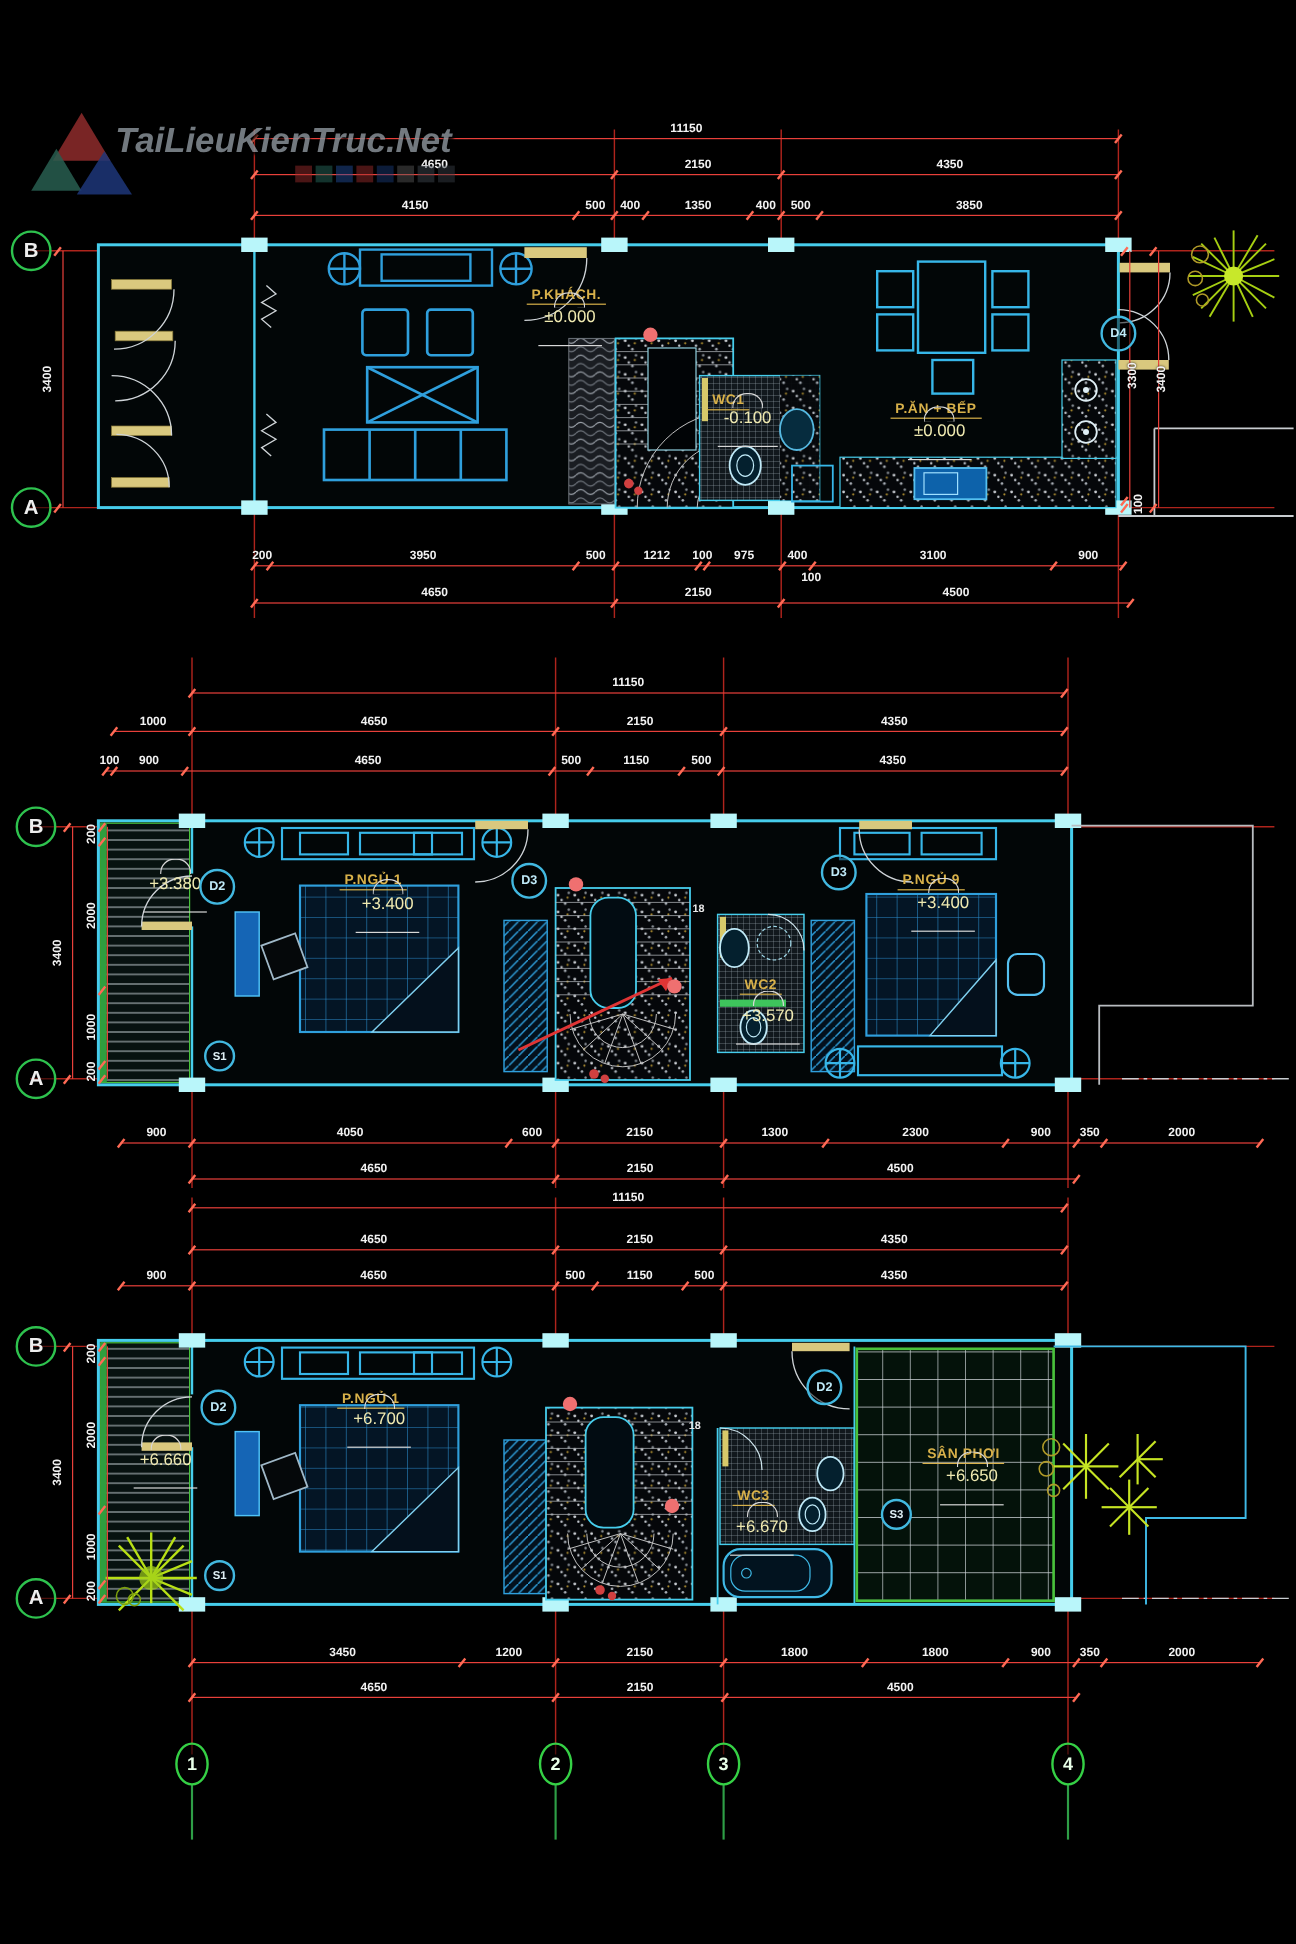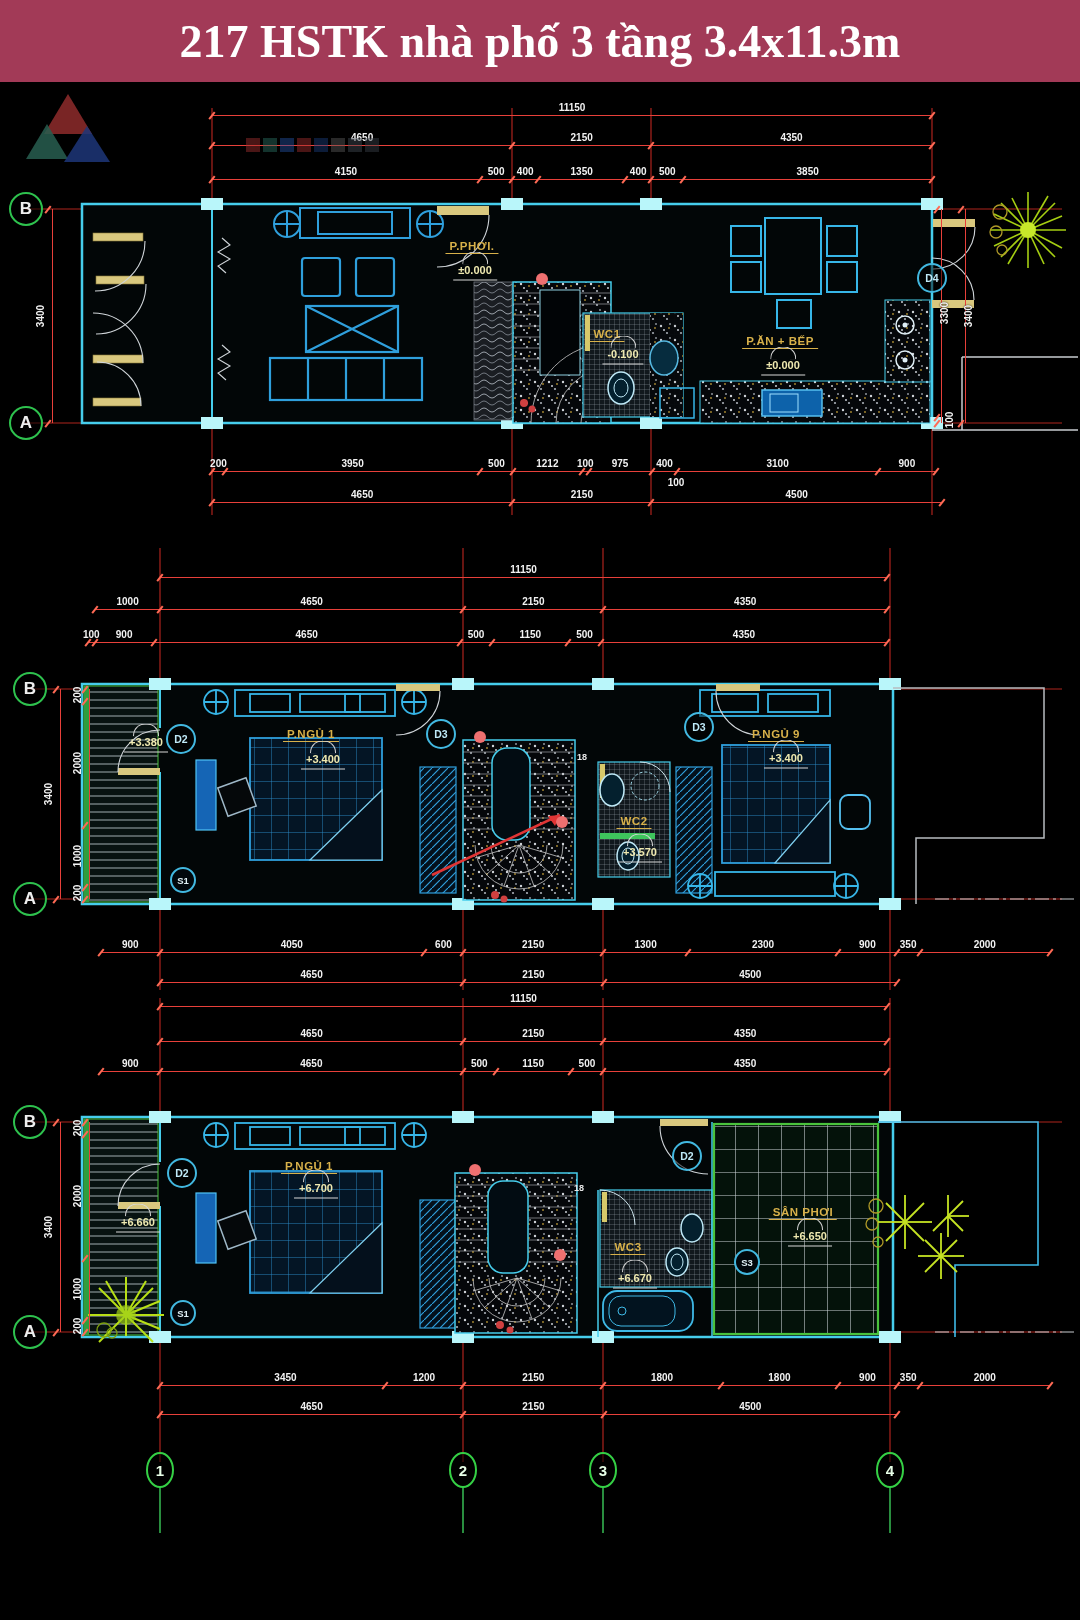--- a/index.html
+++ b/index.html
@@ -19,22 +19,22 @@
               font-size:10px;font-weight:bold;white-space:nowrap;text-shadow:0 0 2px #000;}
   .vchain{width:20px;height:auto;}
   .vchain .line{left:9px;right:auto;top:0;bottom:0;width:1.3px;height:auto;}
   .vchain .tick{left:4px;bottom:auto;}
   .vchain .lab{bottom:auto;left:-3px;transform:translate(-50%,-50%) rotate(-90deg);}
   .vchain.vr .lab{left:auto;right:-14px;}
   
   .room-label{position:absolute;transform:translate(-50%,-50%);color:var(--c-room_label,#d8b14a);
       font-size:11.5px;font-weight:bold;letter-spacing:.5px;white-space:nowrap;z-index:7;
       border-bottom:1.5px solid var(--c-room_label,#d8b14a);padding:0 4px 1px;}
-  .level{position:absolute;transform:translate(-50%,-50%);color:var(--c-level_text,#efe9b0);font-size:11px;
-      font-weight:bold;white-space:nowrap;z-index:7;border-bottom:1.5px solid #d8d8d8;padding:0 5px 4px;}
+  .level{position:absolute;transform:translate(-50%,-50%);color:var(--c-level_text,#efe9b0);font-size:14px;
+      font-weight:normal;white-space:nowrap;z-index:7;border-bottom:1.5px solid #d8d8d8;padding:0 5px 16px;}
   .level::before{content:"";position:absolute;left:50%;top:-12px;transform:translateX(-50%);
       width:24px;height:12px;border:1.5px solid #d8d8d8;border-bottom:none;border-radius:12px 12px 0 0;}
   .gbubble{position:absolute;transform:translate(-50%,-50%);width:30px;height:30px;border:2.5px solid var(--c-grid_bubble,#2ec24e);
       border-radius:50%;color:#eee;font-size:17px;font-weight:bold;display:flex;align-items:center;justify-content:center;
       z-index:7;background:rgba(0,0,0,.55);}
   .cbubble{position:absolute;transform:translate(-50%,-50%);width:24px;height:32px;border:2px solid #35d045;
       border-radius:50%;color:#e8ffe8;font-size:15px;font-weight:bold;display:flex;align-items:center;justify-content:center;
       z-index:7;background:rgba(0,0,0,.55);}
   .dbubble{position:absolute;transform:translate(-50%,-50%);width:26px;height:26px;border:2px solid var(--c-door_bubble,#42b8e0);
       border-radius:50%;color:#bfe9f7;font-size:10.5px;font-weight:bold;display:flex;align-items:center;justify-content:center;
@@ -494,33 +494,33 @@
         <circle cx="104" cy="1330" r="7"></circle>
           <circle cx="112" cy="1333" r="5"></circle>
       </g>
     </g>
   </svg>
 
   <div id="watermark">
     <div class="tri" id="tri-red"></div>
     <div class="tri" id="tri-teal"></div>
     <div class="tri" id="tri-blue"></div>
+    <div id="wm-text">TaiLieuKienTruc.Net</div>
     <div id="wm-squares">
       <div style="background:#9e2f2f"></div>
         <div style="background:#2a6e62"></div>
         <div style="background:#24509e"></div>
       <div style="background:#9e2f2f"></div>
         <div style="background:#1d3c7a"></div>
         <div style="background:#5a5a5a"></div>
       <div style="background:#434a52"></div>
         <div style="background:#3a4048"></div>
     </div>
   </div>
 
-  <div class="banner" id="banner-top">217 HSTK nhà phố 3 tầng 3.4x11.3m</div>
 
   <div class="chain" style="left:212px;top:99px;width:720px">
       <div class="line"></div>
       <div class="lab" style="left: 50%;">11150</div>
       <div class="tick" style="left: calc(0% - 1px);"></div>
       <div class="tick" style="left: calc(100% - 1px);"></div>
     </div>
   <div class="chain" style="left:212px;top:129px;width:720px">
       <div class="line"></div>
       <div class="lab" style="left: 20.852%;">4650</div>
@@ -597,21 +597,21 @@
       <div class="tick" style="top: calc(100% - 4px);"></div>
     </div>
   <div class="chain vchain vr" style="left:956px;top:209px;height:214px">
       <div class="line"></div>
       <div class="lab" style="top: 50%;">3400</div>
       <div class="tick" style="top: calc(0% - 4px);"></div>
       <div class="tick" style="top: calc(100% - 4px);"></div>
     </div>
   <div class="gbubble" style="left:26px;top:209px">B</div>
   <div class="gbubble" style="left:26px;top:423px">A</div>
-  <div class="room-label" style="left:472px;top:247px">P.PHƠI.</div>
+  <div class="room-label" style="left:472px;top:247px">P.KHÁCH.</div>
   <div class="level" style="left:475px;top:272px">±0.000</div>
   <div class="room-label" style="left:780px;top:342px">P.ĂN + BẾP</div>
   <div class="level" style="left:783px;top:367px">±0.000</div>
   <div class="room-label" style="left:607px;top:335px">WC1</div>
   <div class="level" style="left:623px;top:356px">-0.100</div>
   <div class="dbubble" style="left:932px;top:278px">D4</div>
 
   <div class="chain" style="left:160px;top:561px;width:727px">
       <div class="line"></div>
       <div class="lab" style="left: 50%;">11150</div>

